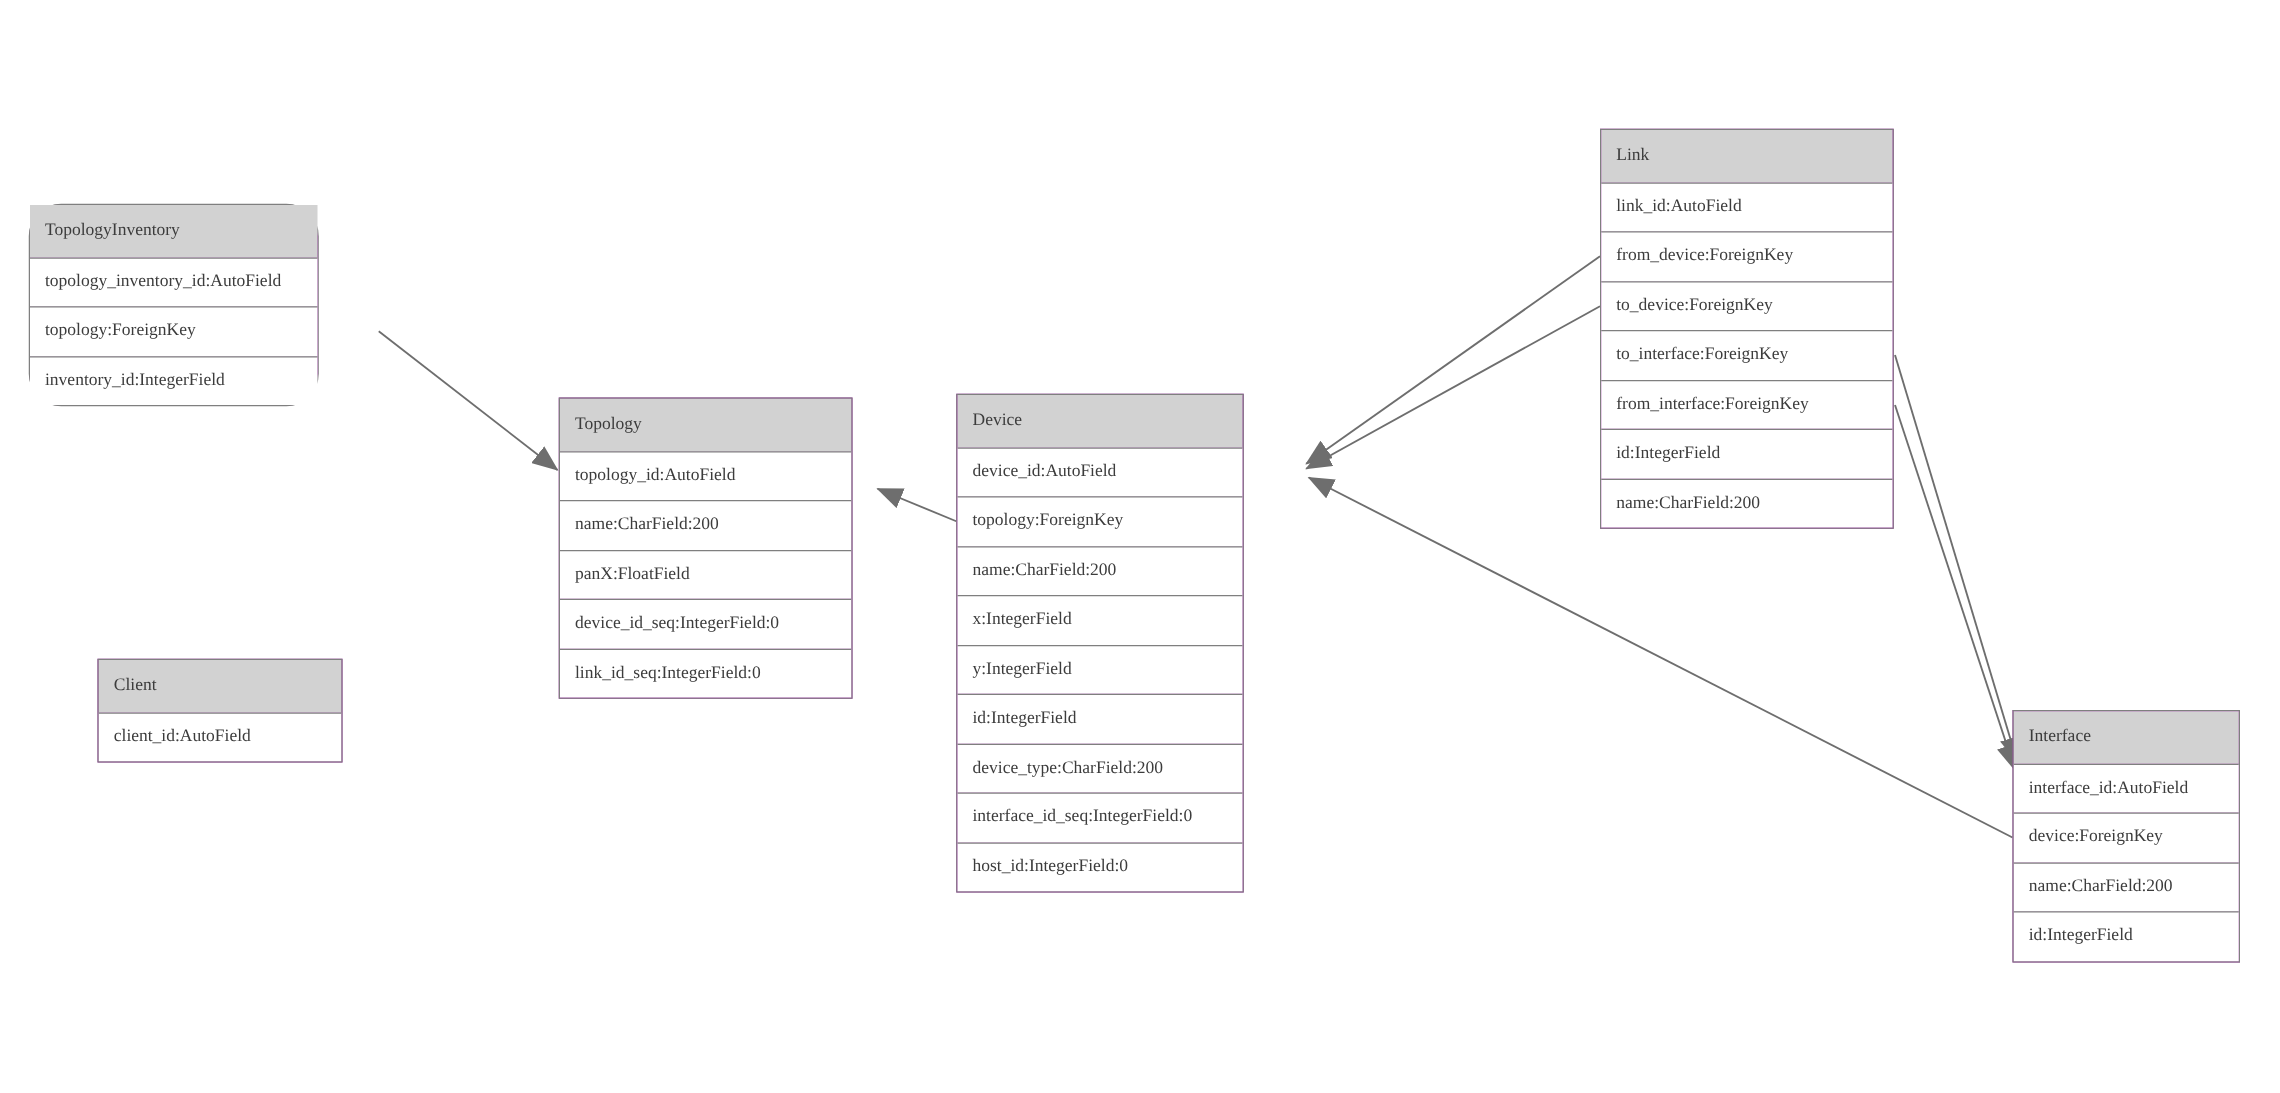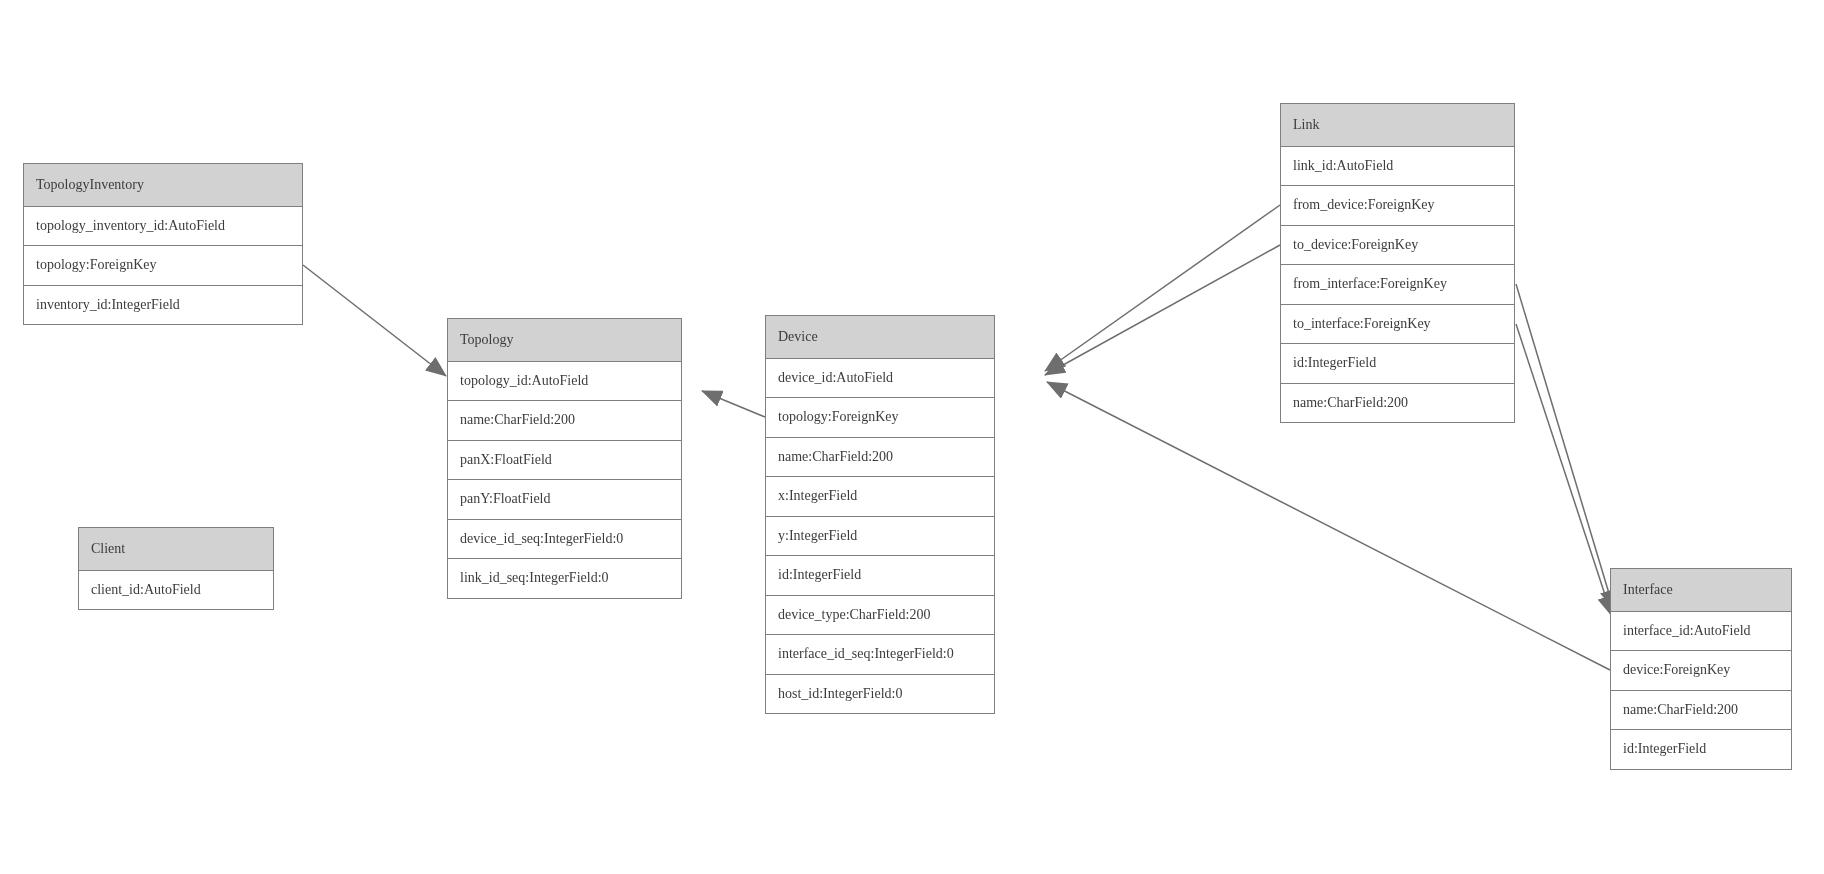--- a/index.html
+++ b/index.html
@@ -71,33 +71,32 @@
 
     <line x1="303" y1="265" x2="446" y2="376" marker-end="url(#arrowhead)"></line>
     <line x1="765" y1="417" x2="702" y2="391" marker-end="url(#arrowhead)"></line>
     <line x1="1280" y1="205" x2="1045" y2="371" marker-end="url(#arrowhead)"></line>
     <line x1="1280" y1="245" x2="1045" y2="375" marker-end="url(#arrowhead)"></line>
     <line x1="1610" y1="670" x2="1047" y2="382" marker-end="url(#arrowhead)"></line>
     <line x1="1516" y1="284" x2="1614" y2="610" marker-end="url(#arrowhead)"></line>
     <line x1="1516" y1="324" x2="1612" y2="616" marker-end="url(#arrowhead)"></line>
   </svg>
 
-  <div class="entity" style="left:23px; top:163px; width:280px;">
+  <div class="entity" style="left:23px; top:163px; width:232px;border-radius:26px;">
     <div class="entity-header">TopologyInventory</div>
     <div class="entity-row">topology_inventory_id:AutoField</div>
     <div class="entity-row">topology:ForeignKey</div>
     <div class="entity-row">inventory_id:IntegerField</div>
   </div>
 
   <div class="entity" style="left:447px; top:318px; width:235px;">
     <div class="entity-header">Topology</div>
     <div class="entity-row">topology_id:AutoField</div>
     <div class="entity-row">name:CharField:200</div>
     <div class="entity-row">panX:FloatField</div>
-    <div class="entity-row">panY:FloatField</div>
     <div class="entity-row">device_id_seq:IntegerField:0</div>
     <div class="entity-row">link_id_seq:IntegerField:0</div>
   </div>
 
   <div class="entity" style="left:78px; top:527px; width:196px;">
     <div class="entity-header">Client</div>
     <div class="entity-row">client_id:AutoField</div>
   </div>
 
   <div class="entity" style="left:765px; top:315px; width:230px;">
@@ -111,22 +110,22 @@
     <div class="entity-row">device_type:CharField:200</div>
     <div class="entity-row">interface_id_seq:IntegerField:0</div>
     <div class="entity-row">host_id:IntegerField:0</div>
   </div>
 
   <div class="entity" style="left:1280px; top:103px; width:235px;">
     <div class="entity-header">Link</div>
     <div class="entity-row">link_id:AutoField</div>
     <div class="entity-row">from_device:ForeignKey</div>
     <div class="entity-row">to_device:ForeignKey</div>
+    <div class="entity-row">to_interface:ForeignKey</div>
     <div class="entity-row">from_interface:ForeignKey</div>
-    <div class="entity-row">to_interface:ForeignKey</div>
     <div class="entity-row">id:IntegerField</div>
     <div class="entity-row">name:CharField:200</div>
   </div>
 
   <div class="entity" style="left:1610px; top:568px; width:182px;">
     <div class="entity-header">Interface</div>
     <div class="entity-row">interface_id:AutoField</div>
     <div class="entity-row">device:ForeignKey</div>
     <div class="entity-row">name:CharField:200</div>
     <div class="entity-row">id:IntegerField</div>

